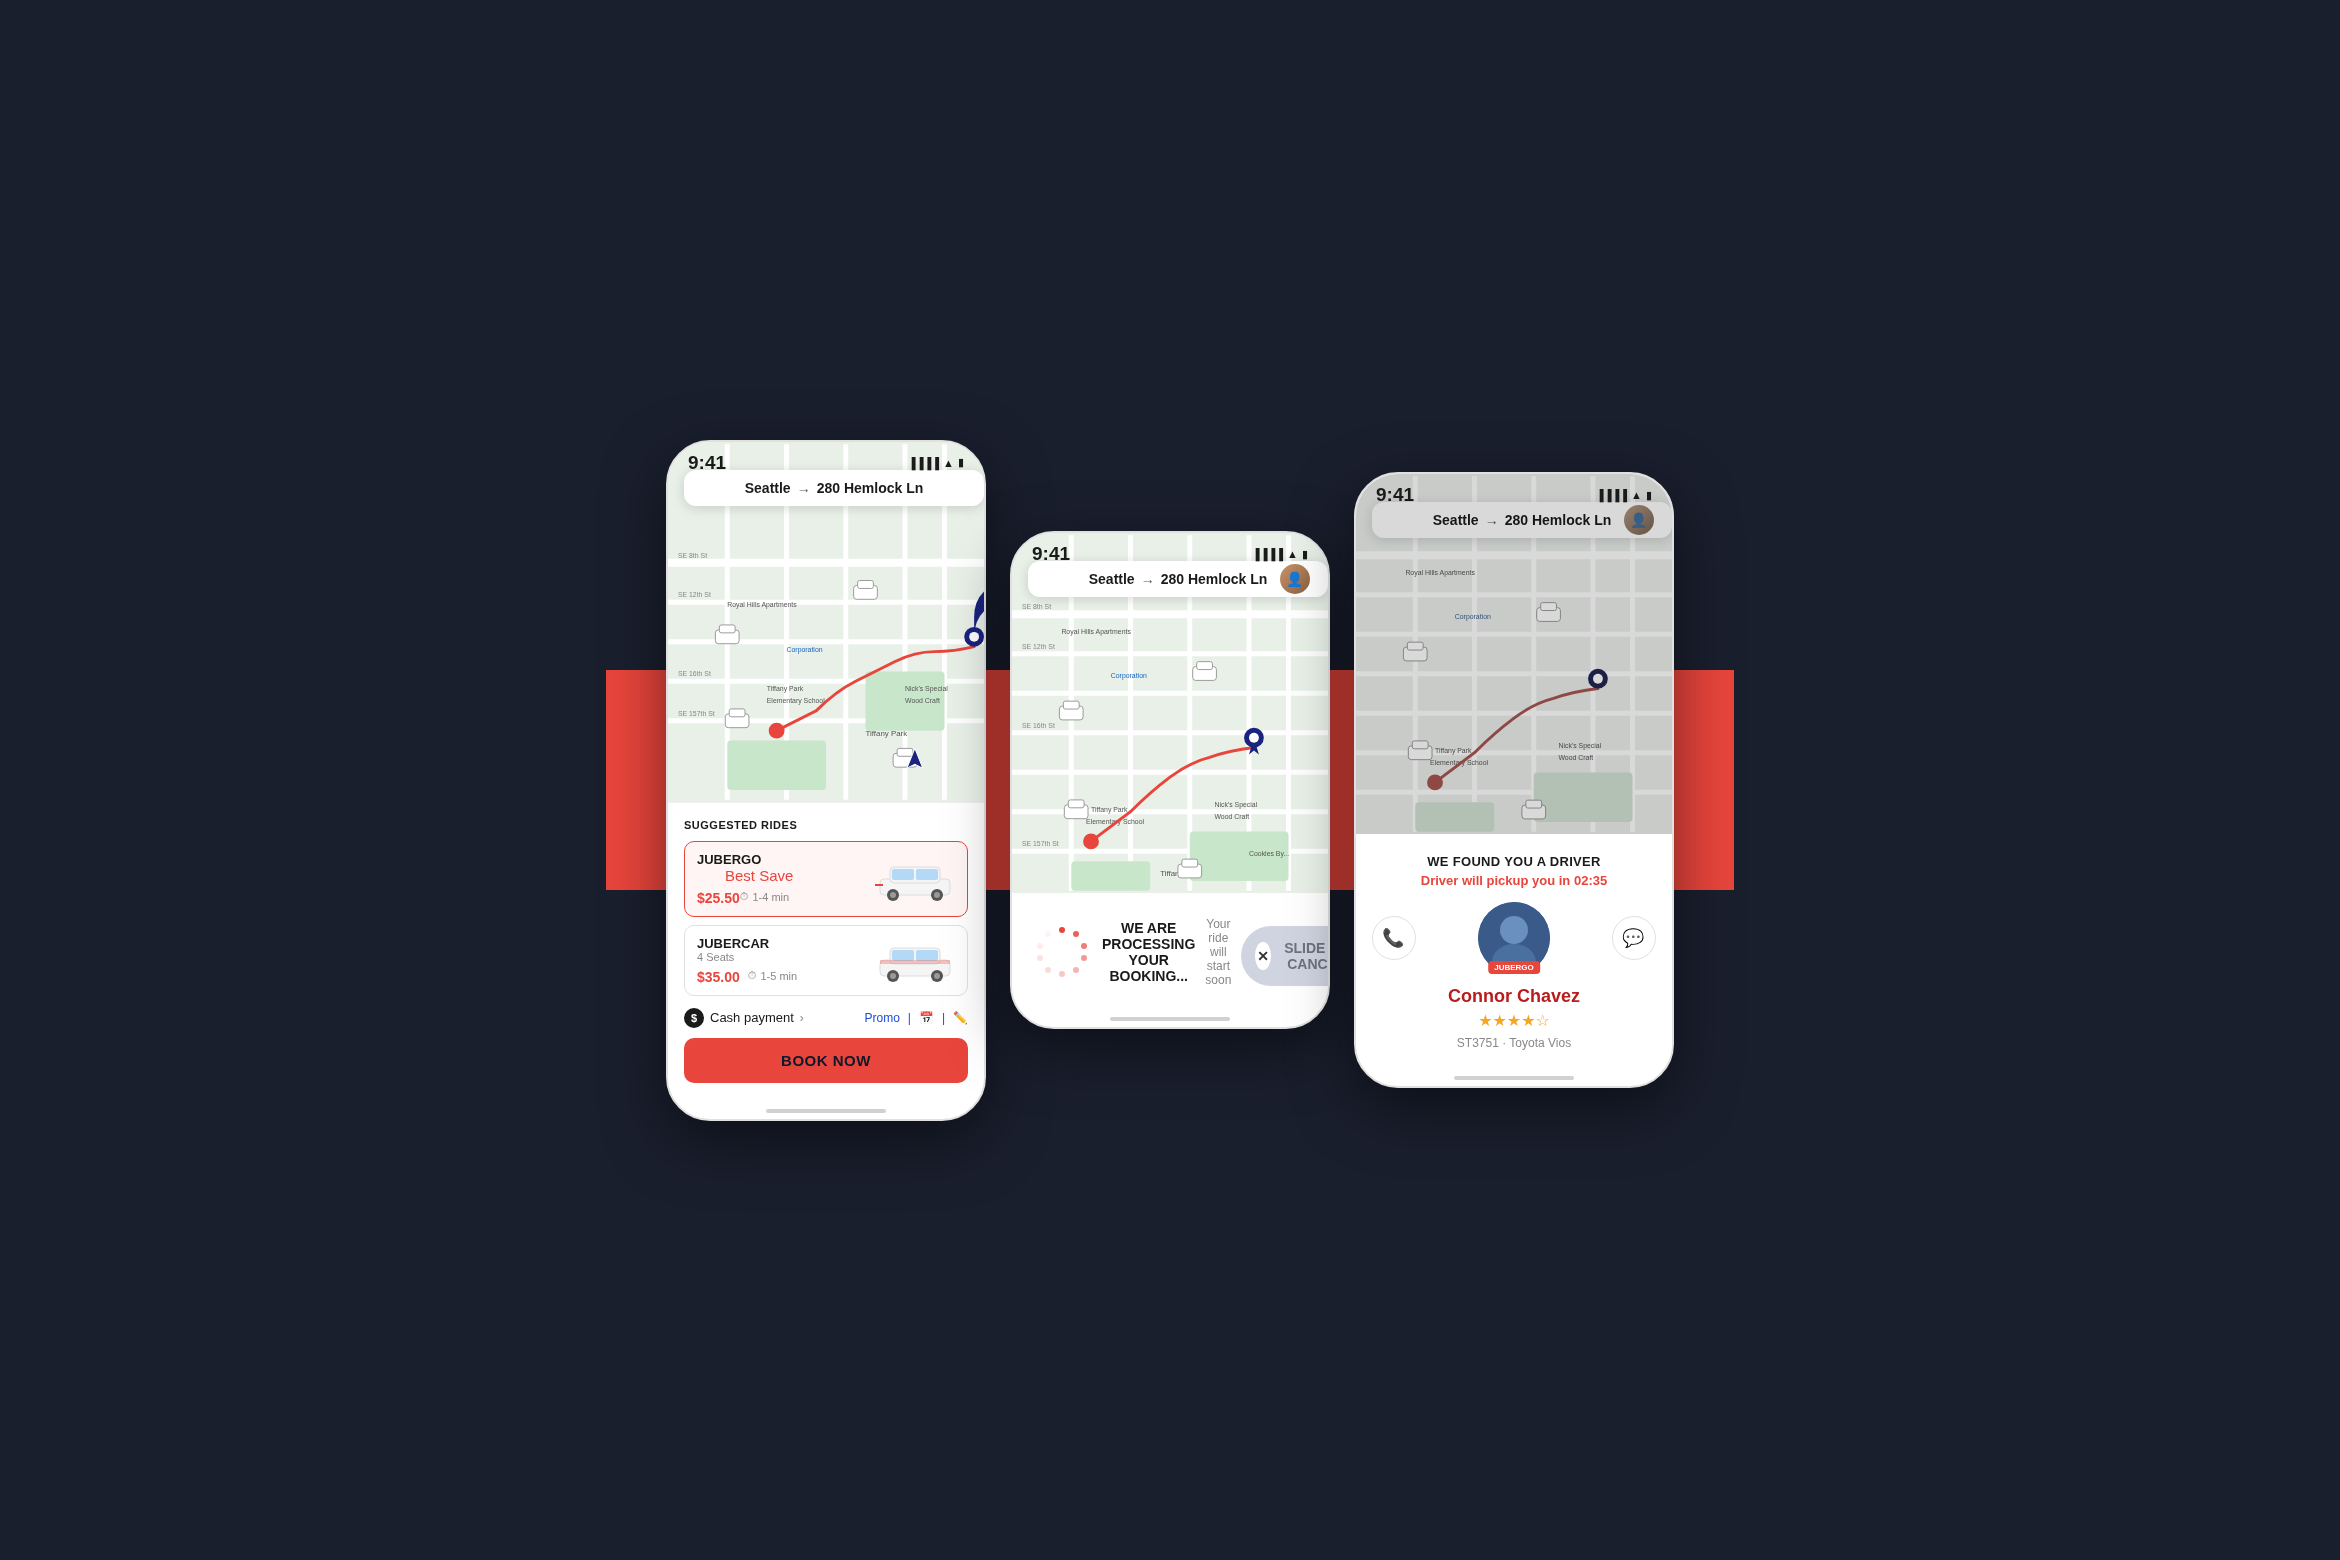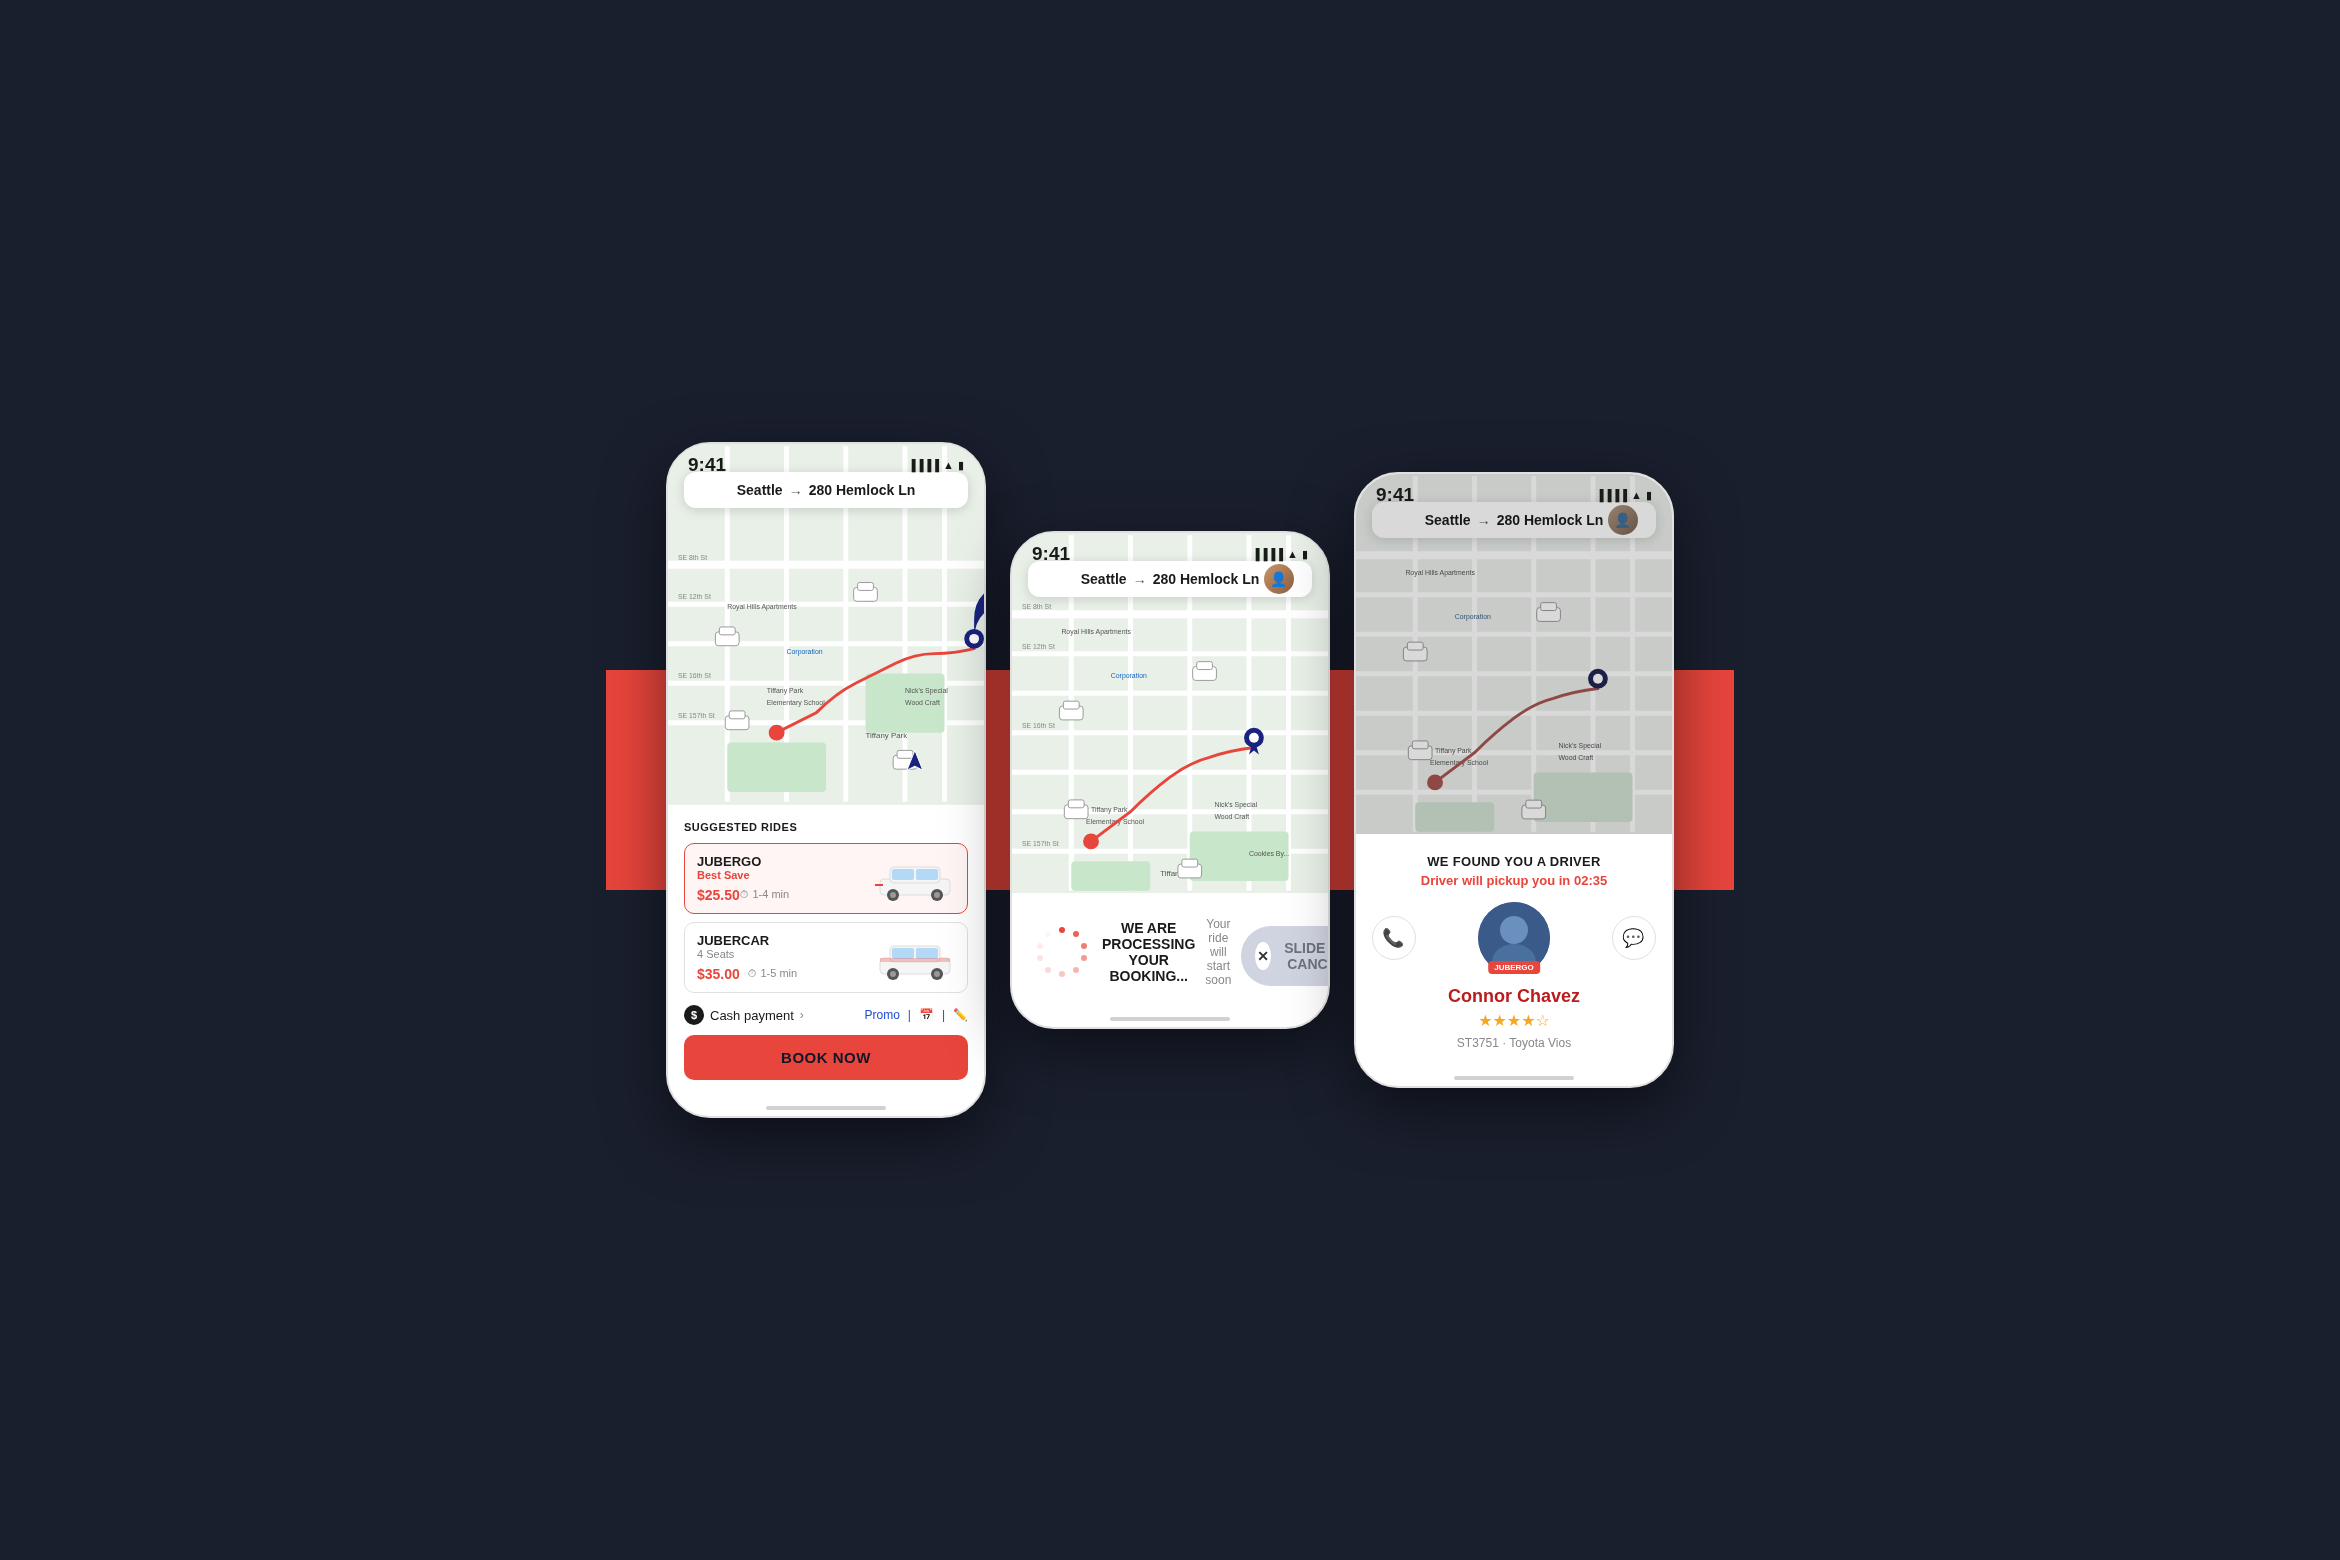--- a/index.html
+++ b/index.html
@@ -75,21 +75,21 @@
     .map-svg {
       width: 100%;
       height: 100%;
     }
 
     
     .route-bar {
       position: absolute;
       top: 28px;
       left: 16px;
-      right: 16px;
+      right: 0;
       background: #fff;
       border-radius: 12px;
       padding: 10px 16px;
       display: flex;
       align-items: center;
       justify-content: center;
       font-size: 14px;
       font-weight: 600;
       color: #1a1a1a;
       box-shadow: 0 2px 12px rgba(0,0,0,0.15);
@@ -146,21 +146,21 @@
       justify-content: space-between;
       align-items: center;
     }
 
     .ride-card.selected {
       border-color: #e8453c;
       background: #fff5f5;
     }
 
     .ride-name { font-size: 13px; font-weight: 700; color: #1a1a1a; }
-    .ride-badge { font-size: 11px; color: #e8453c; font-weight: 700; }
+    .ride-badge { font-size: 15px; color: #e8453c; font-weight: 400; margin-left: 28px; }
     .ride-price { font-size: 14px; font-weight: 700; color: #e8453c; margin-top: 2px; }
     .ride-time { font-size: 11px; color: #888; display: flex; align-items: center; gap: 4px; }
 
     .payment-row {
       display: flex;
       align-items: center;
       justify-content: space-between;
       margin: 12px 0 10px;
       font-size: 13px;
       color: #1a1a1a;

